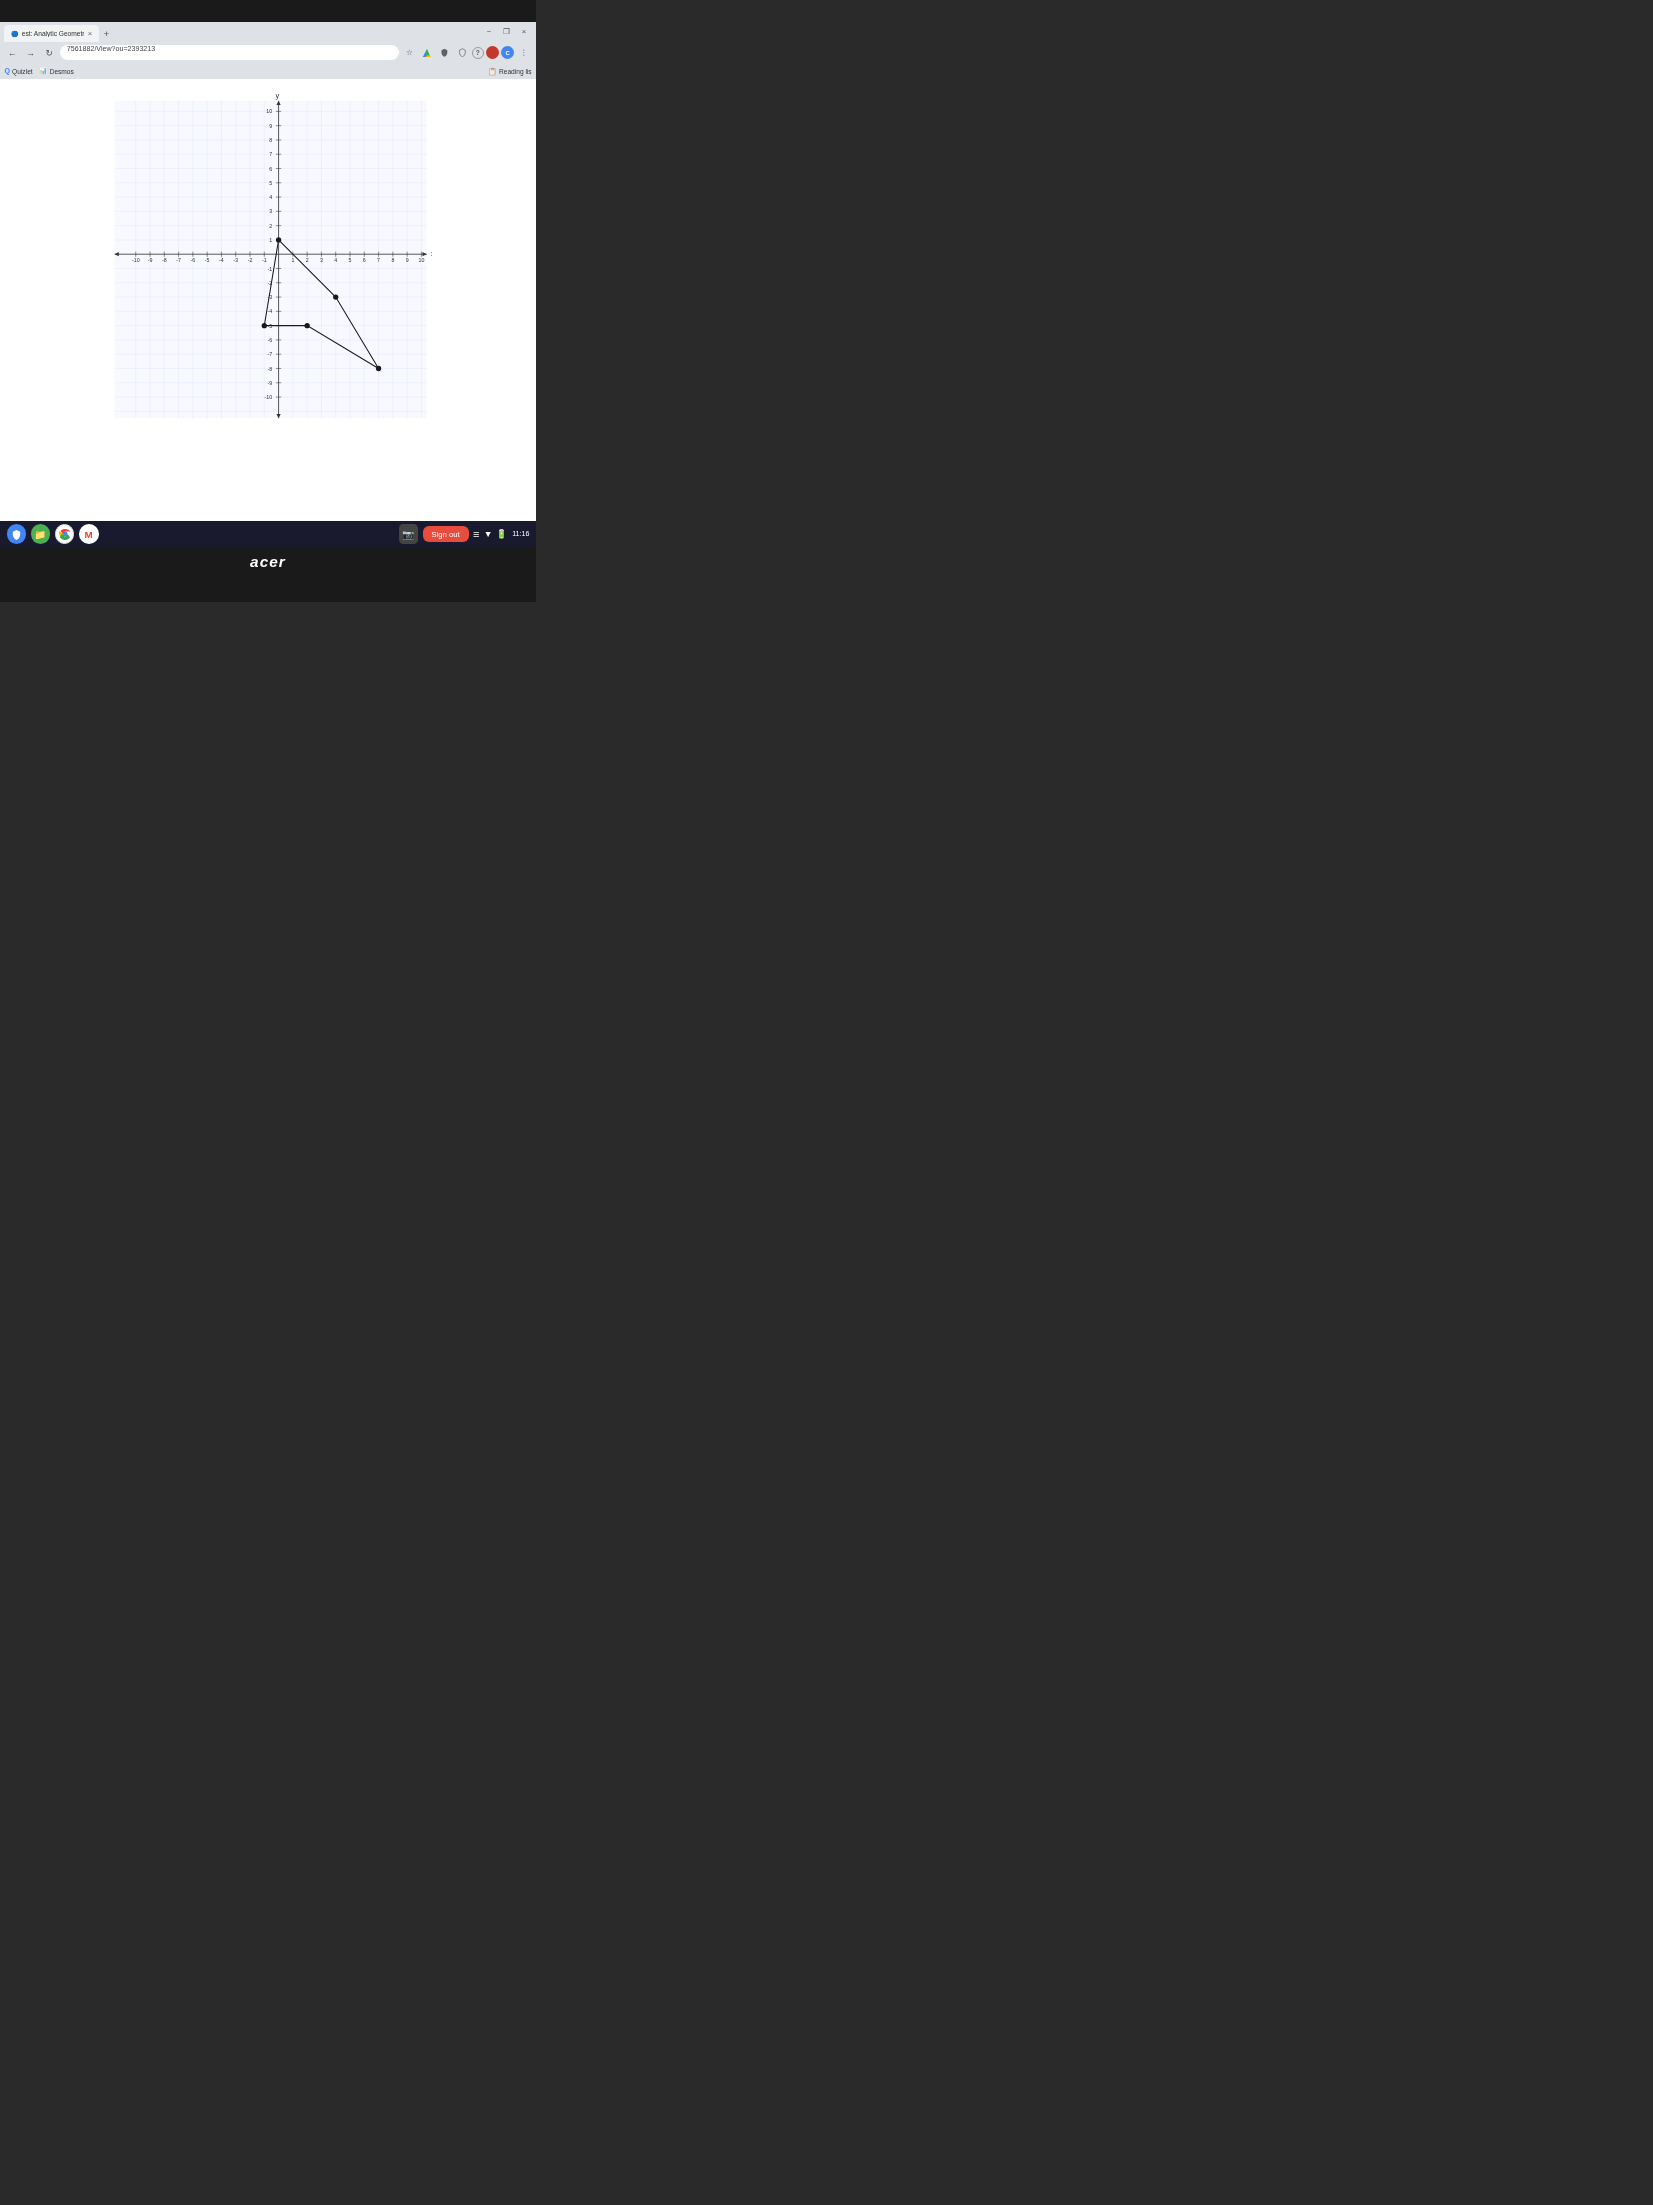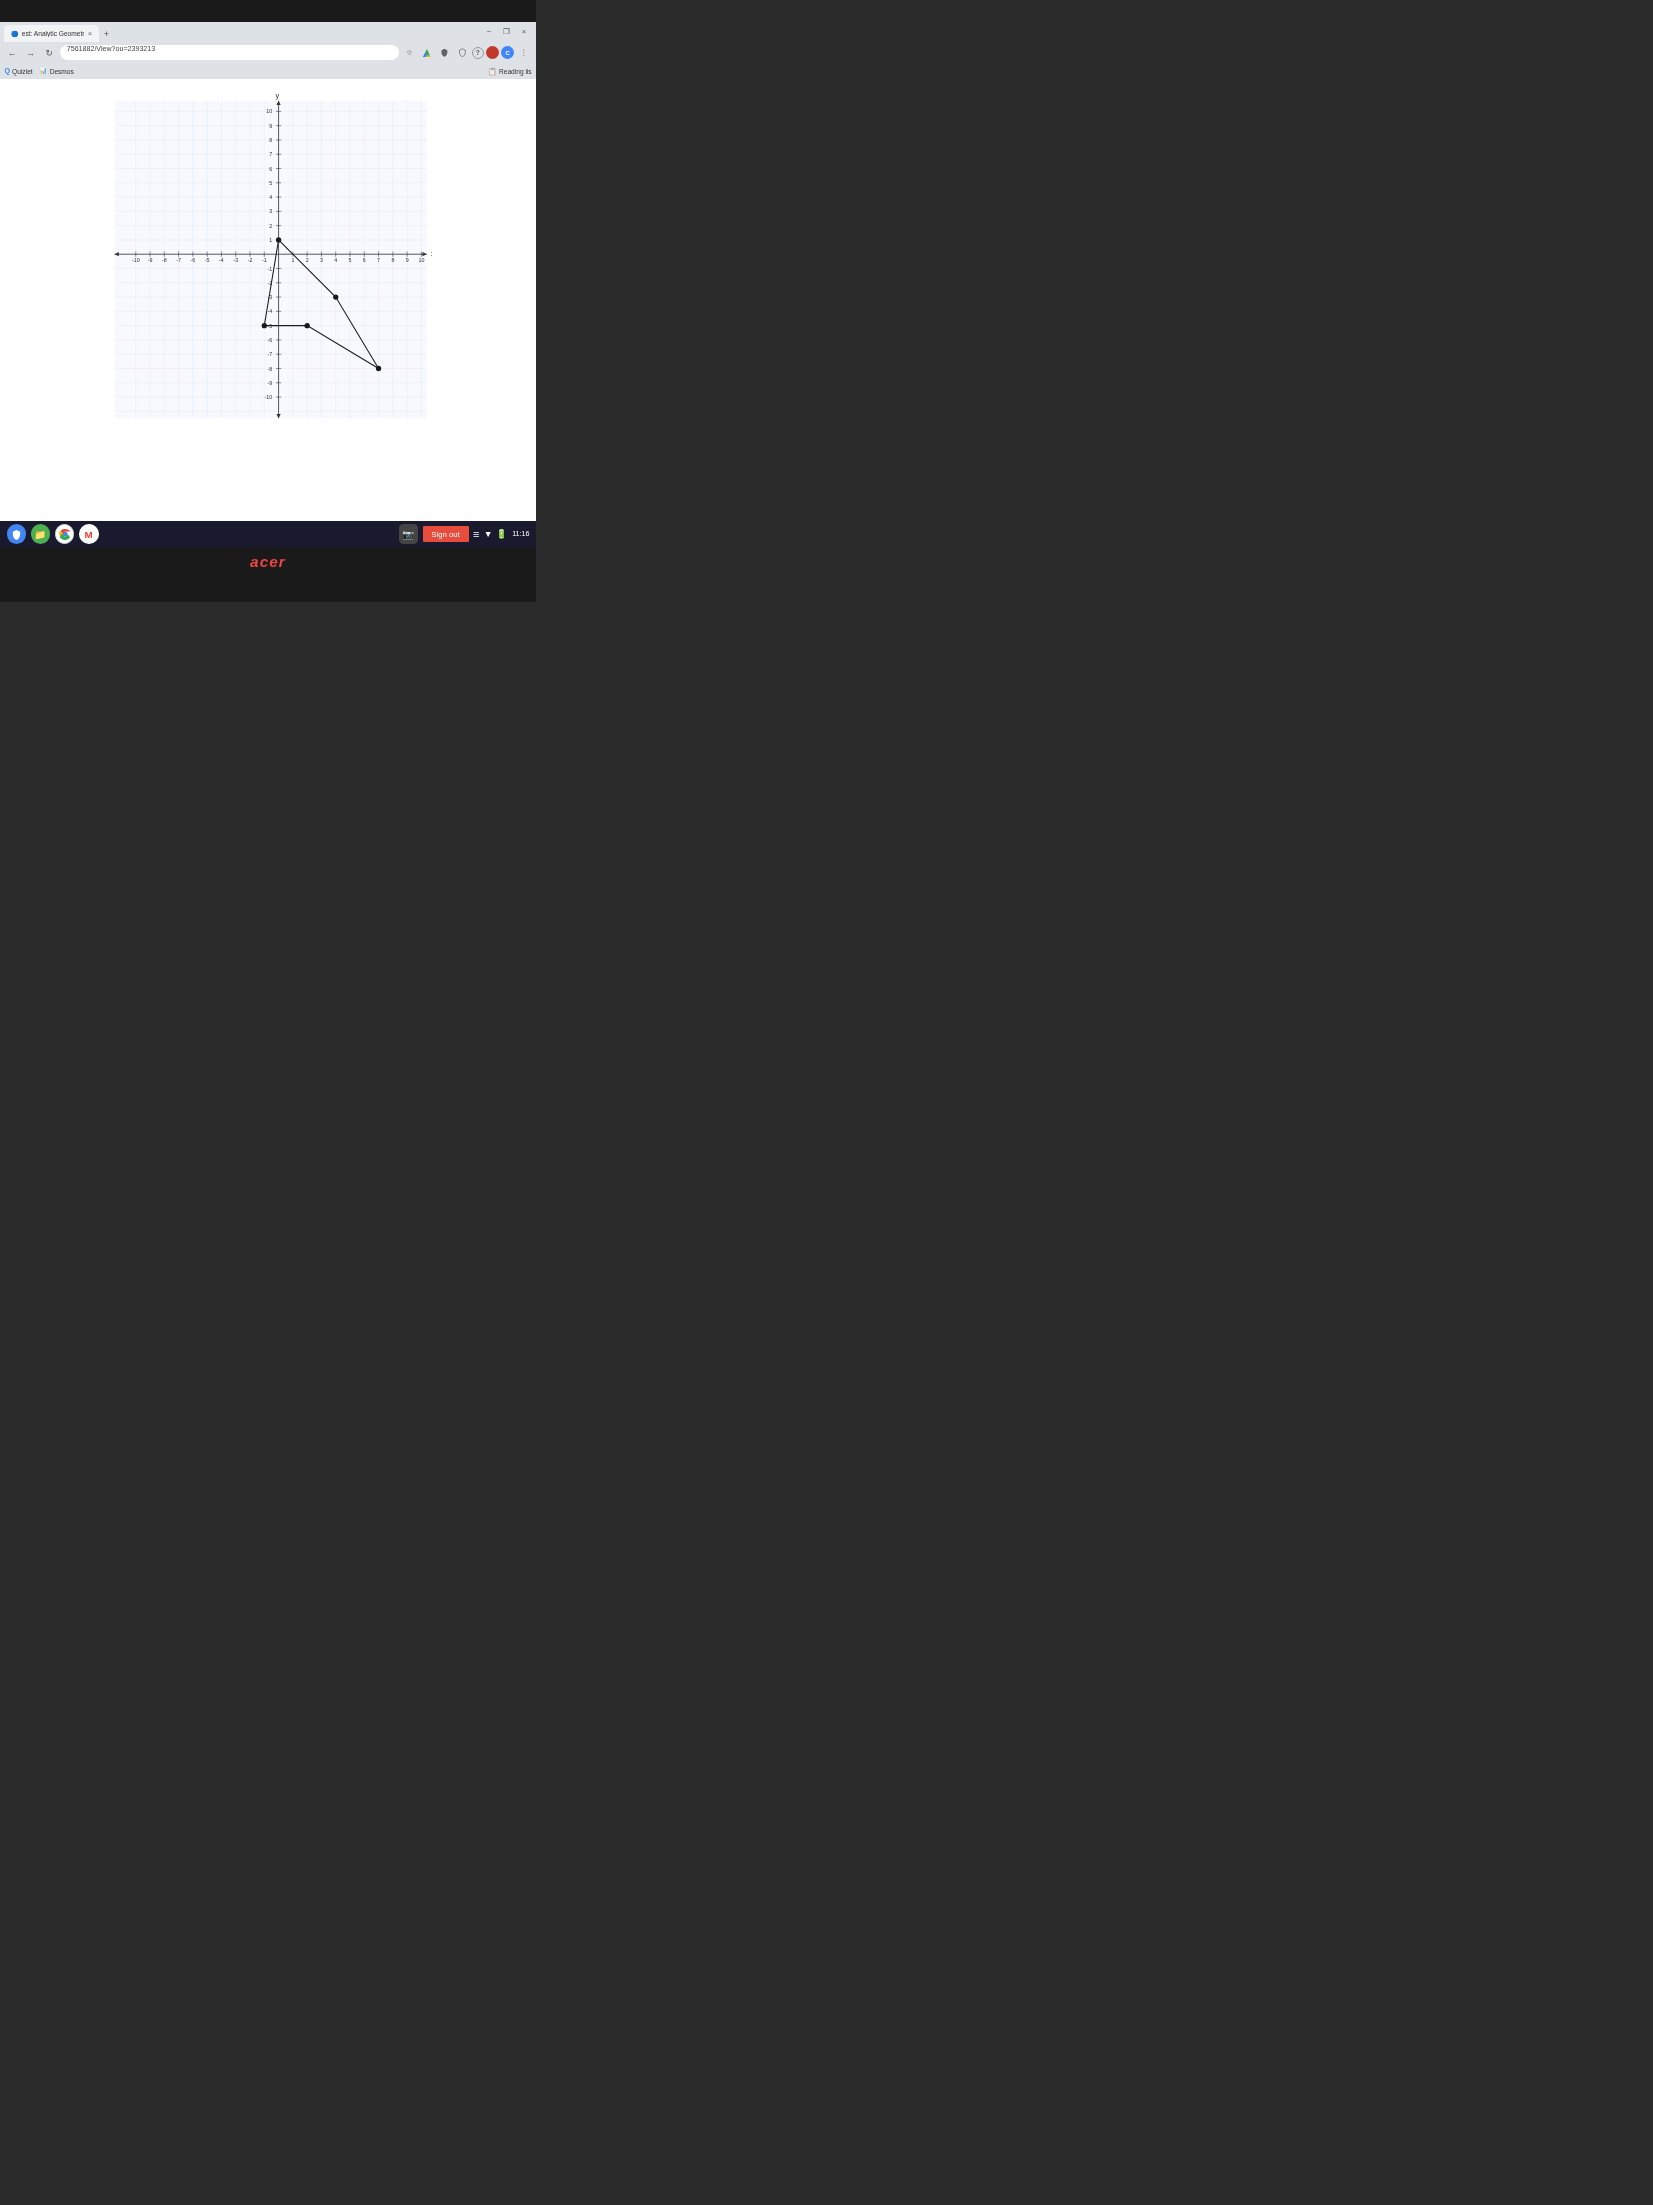--- a/index.html
+++ b/index.html
@@ -236,21 +236,21 @@
     }
 
     .taskbar-spacer {
       flex: 1;
     }
 
     .sign-out-btn {
       background: #e74c3c;
       color: white;
       border: none;
-      border-radius: 1px;
+      border-radius: 6px;
       padding: 3.3px 8.8px;
       font-size: 7.7px;
       cursor: pointer;
       font-weight: 500;
     }
 
     .taskbar-icon {
       color: white;
       font-size: 8.8px;
     }
@@ -260,21 +260,21 @@
       width: 100%;
       height: 55px;
       background: #1a1a1a;
       display: flex;
       align-items: flex-start;
       justify-content: center;
       padding-top: 5.5px;
     }
 
     .acer-logo {
-      color: #ef4444;
+      color: #ffffff;
       font-size: 15.3px;
       font-weight: bold;
       font-style: italic;
       letter-spacing: 1.1px;
     }
   </style>
 </head>
 <body>
 
 <div class="bezel-top"></div>

